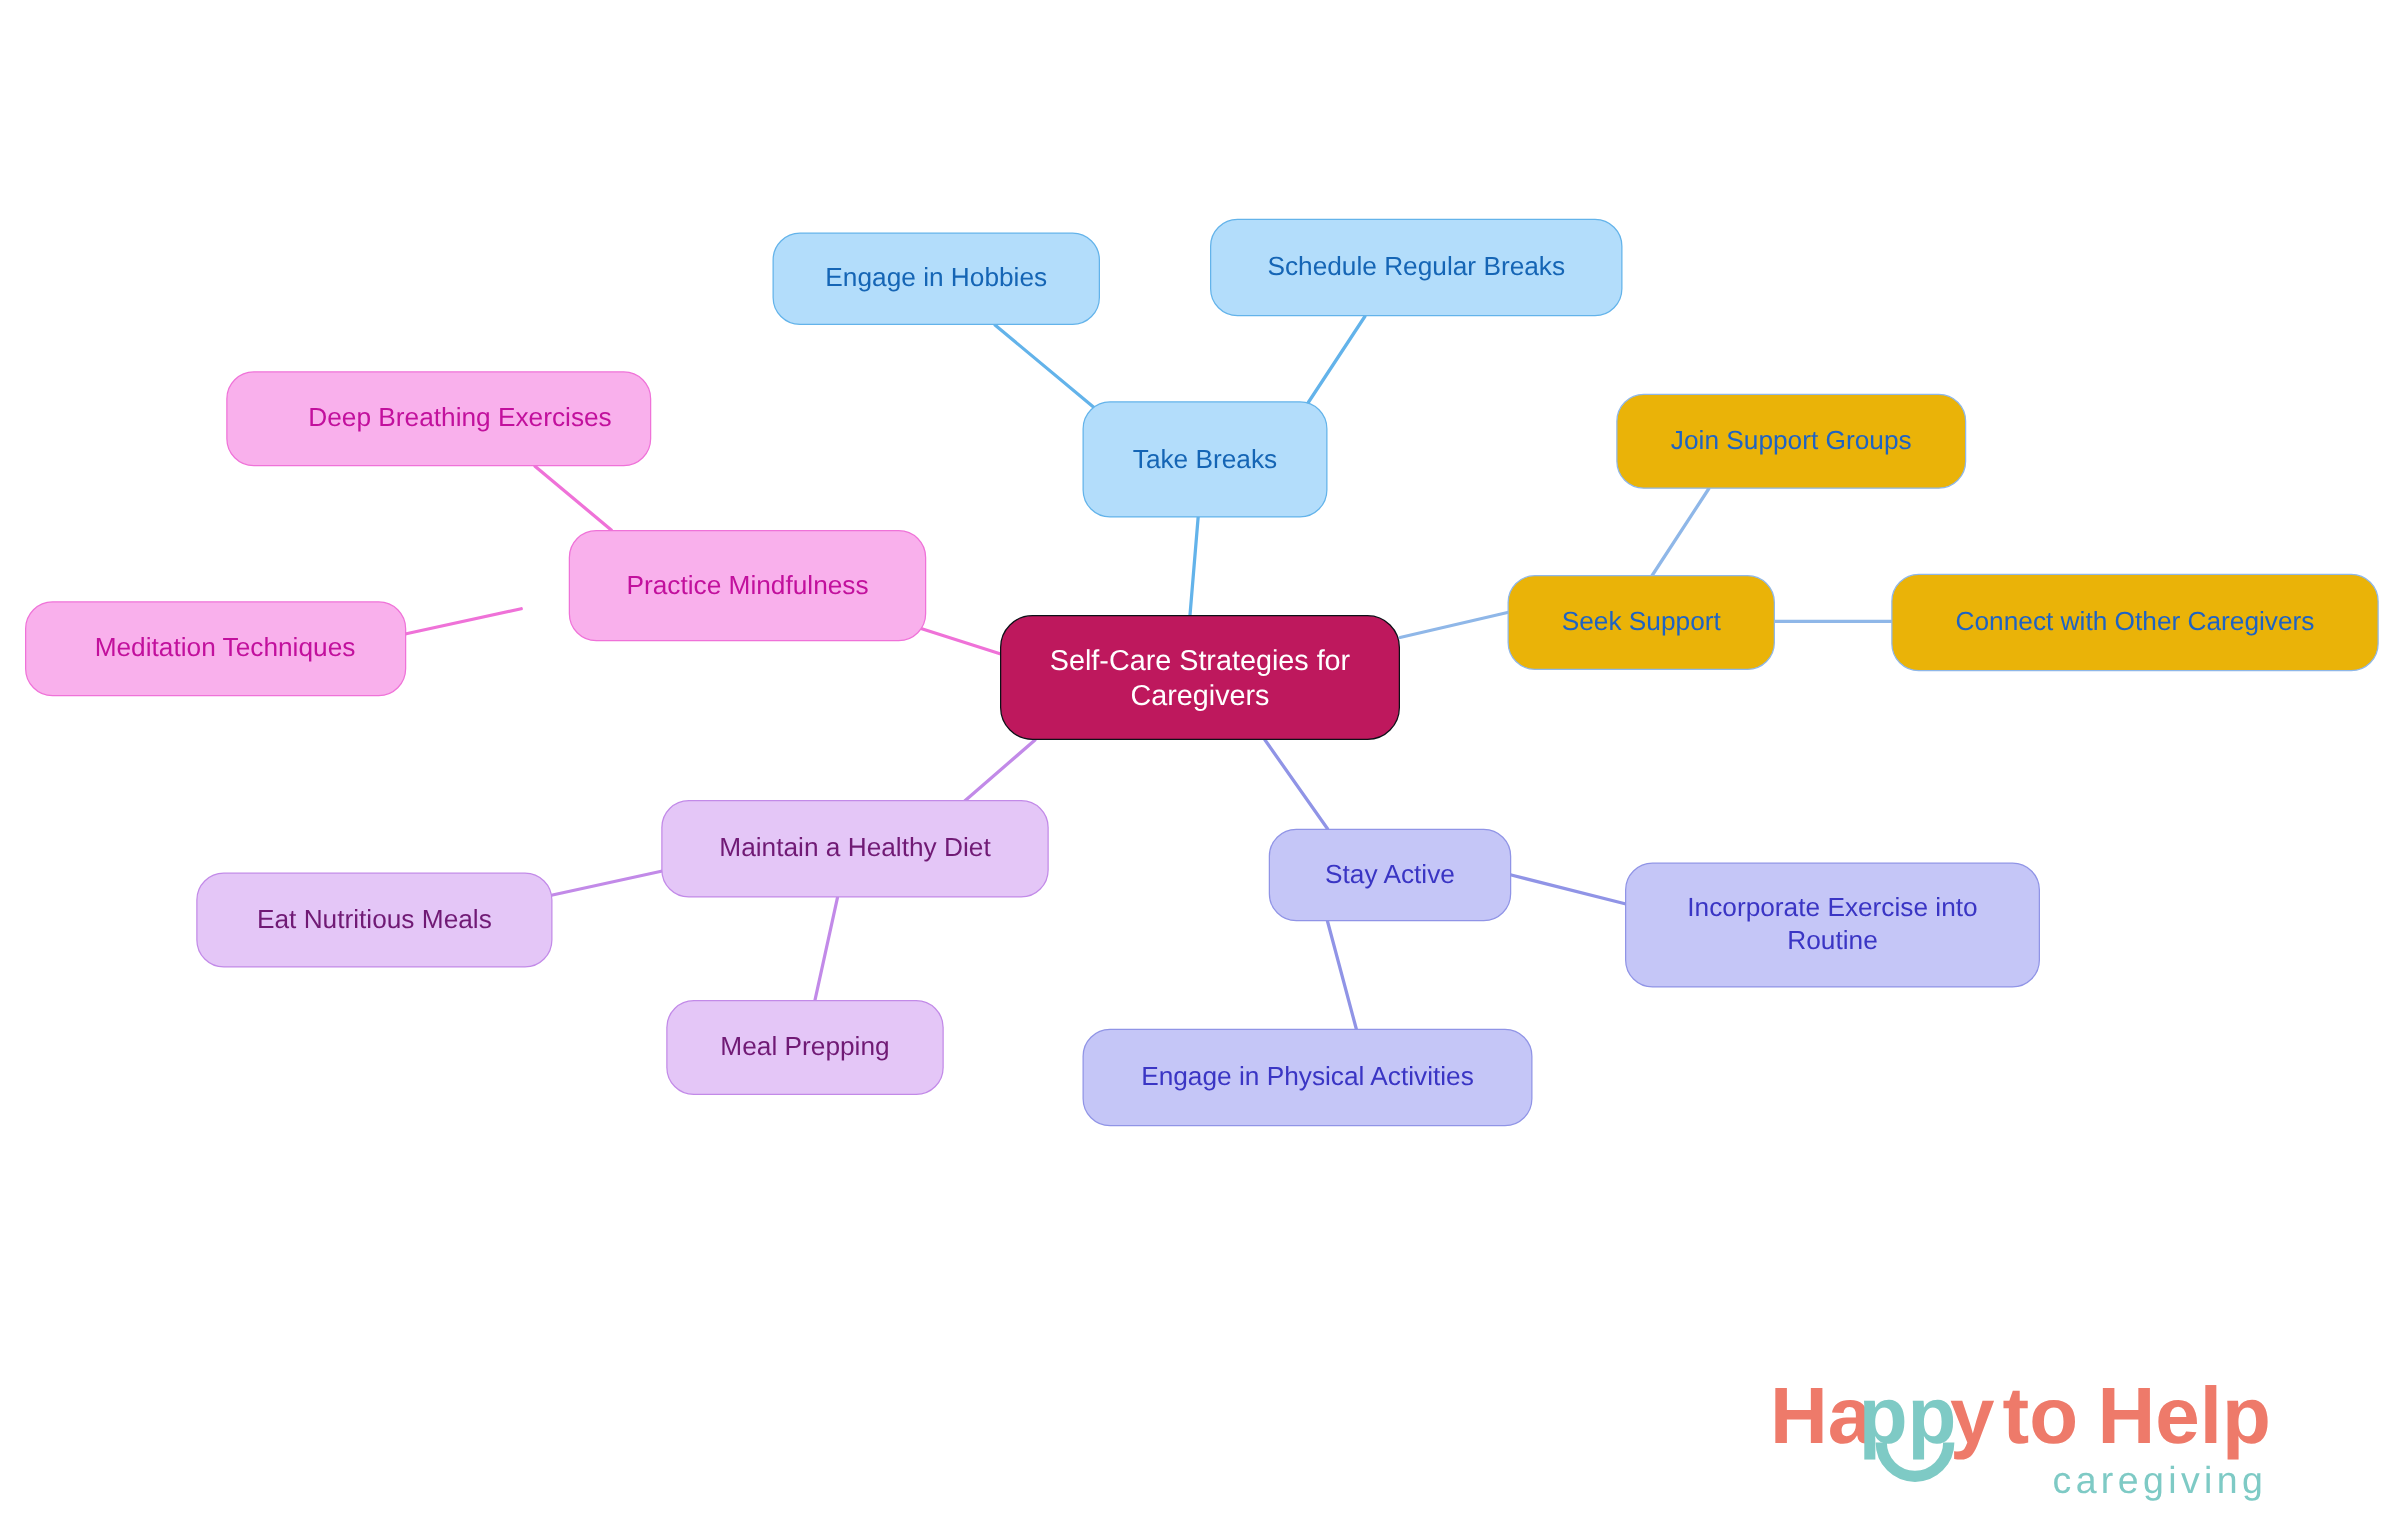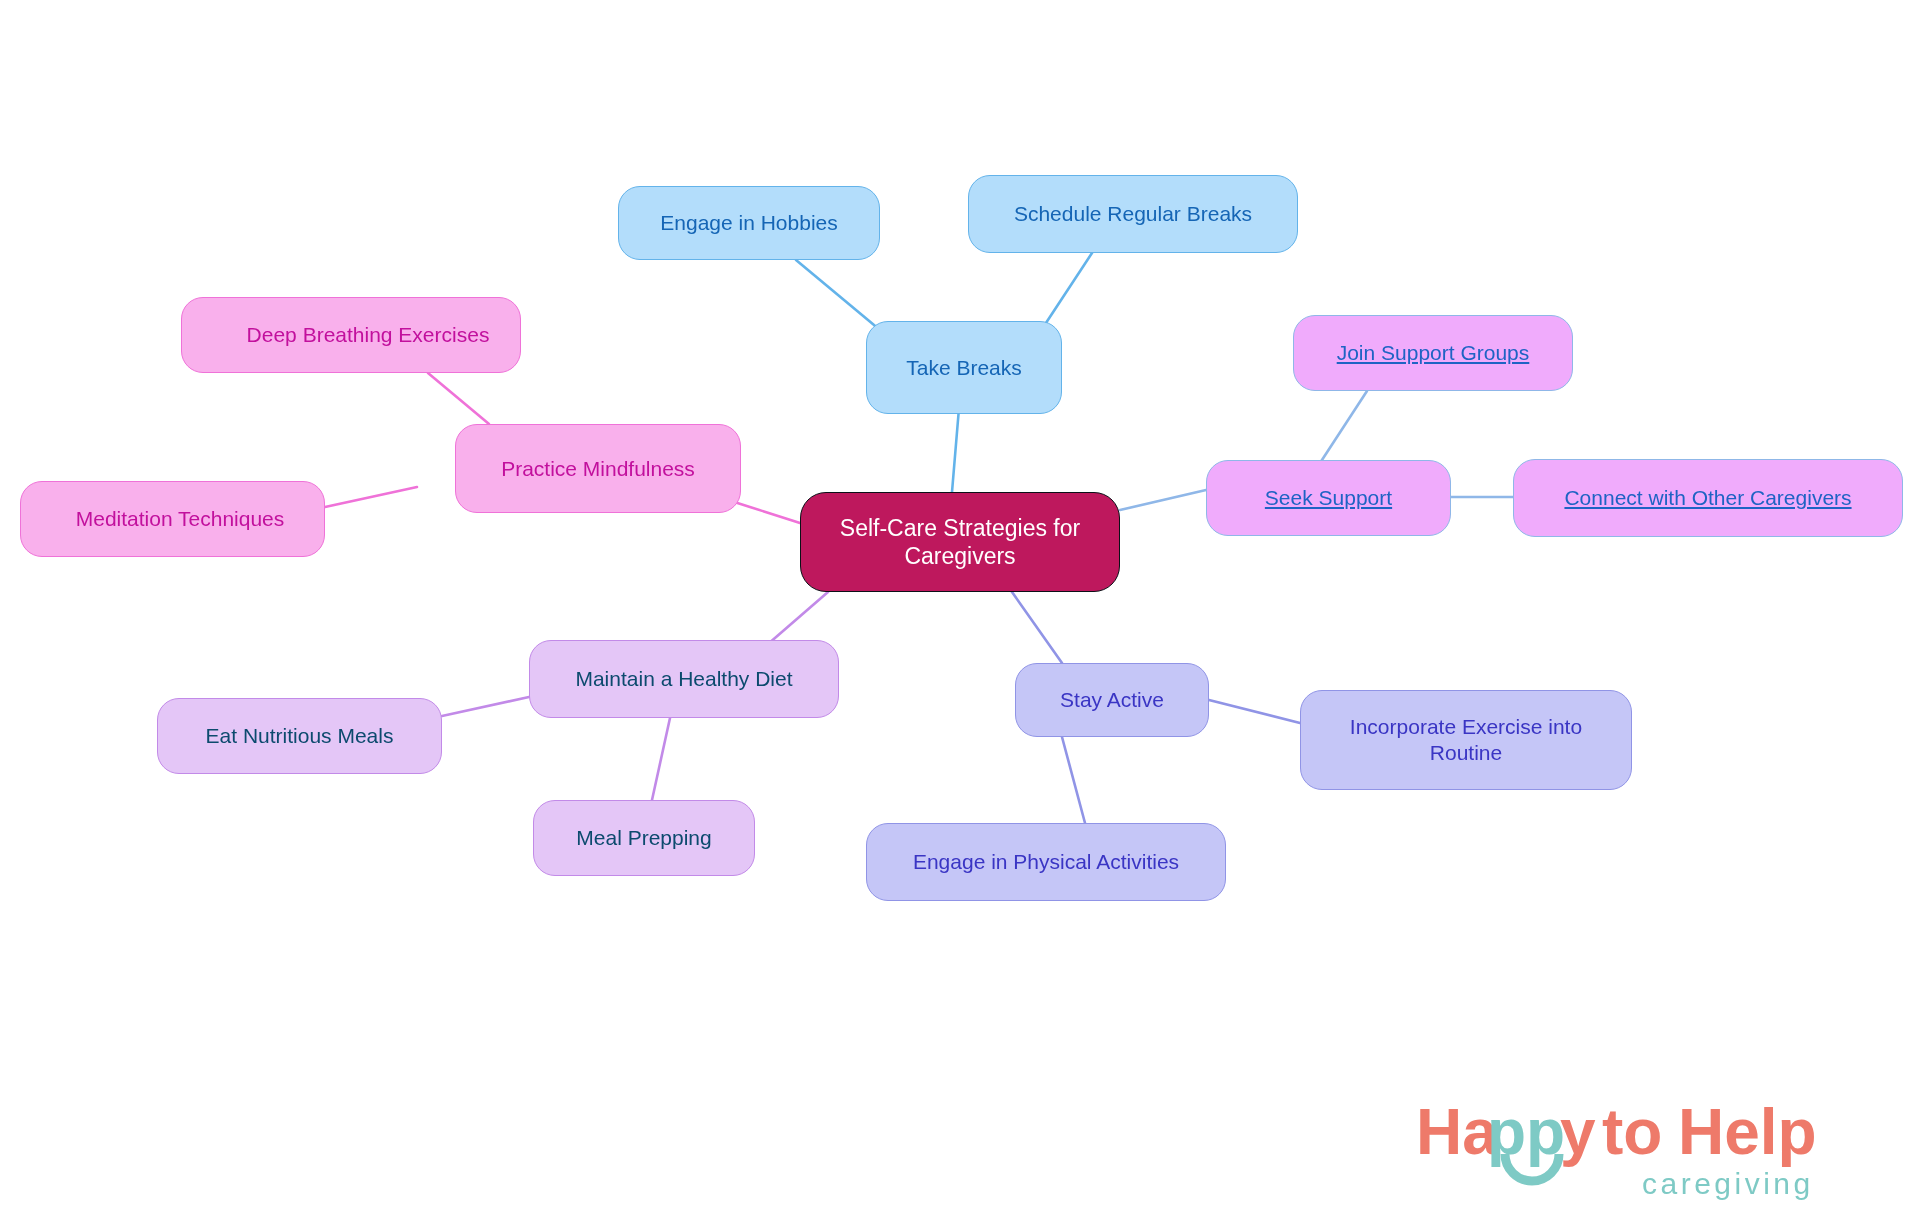--- a/index.html
+++ b/index.html
@@ -54,23 +54,23 @@
   .node-root {
     background: #be185d;
     border-color: #0c1017;
     color: #ffffff;
     font-size: 23px;
     border-radius: 26px;
   }
 
   
   .pal-blue      { background:#b3ddfb; border-color:#63b3ea; color:#1565b5; }
-  .pal-paleblue  { background:#f0abfc; border-color:#8fb7e8; color:#1e63c4;text-decoration:underline; }
+  .pal-paleblue  { background:#eab308; border-color:#8fb7e8; color:#1e63c4; }
   .pal-pink      { background:#f9b0ec; border-color:#ef72d8; color:#c2109d; }
-  .pal-lavender  { background:#e4c6f7; border-color:#c28ae8; color:#0c4a6e; }
+  .pal-lavender  { background:#e4c6f7; border-color:#c28ae8; color:#701a75; }
   .pal-periwinkle{ background:#c5c6f7; border-color:#9094e6; color:#3a35c4; }
 
   
   #logo {
     position: absolute;
     left: 1412px;
     top: 1092px;
     width: 470px;
     height: 118px;
     z-index: 8;
@@ -118,21 +118,21 @@
     </div>
     <div class="node pal-blue" style="left: 866px; top: 321px; width: 196px; height: 93px; font-size: 21px;">
       <span class="node-label">Take Breaks</span>
     </div>
     <div class="node pal-blue" style="left: 618px; top: 186px; width: 262px; height: 74px; font-size: 21px;">
       <span class="node-label">Engage in Hobbies</span>
     </div>
     <div class="node pal-blue" style="left: 968px; top: 175px; width: 330px; height: 78px; font-size: 21px;">
       <span class="node-label">Schedule Regular Breaks</span>
     </div>
-    <div class="node pal-paleblue" style="left: 1206px; top: 460px; width: 245px; height: 76px; font-size: 21px;">
+    <div class="node pal-paleblue" style="left: 1206px; top: 460px; width: 214px; height: 76px; font-size: 21px;">
       <span class="node-label">Seek Support</span>
     </div>
     <div class="node pal-paleblue" style="left: 1293px; top: 315px; width: 280px; height: 76px; font-size: 21px;">
       <span class="node-label">Join Support Groups</span>
     </div>
     <div class="node pal-paleblue" style="left: 1513px; top: 459px; width: 390px; height: 78px; font-size: 21px;">
       <span class="node-label">Connect with Other Caregivers</span>
     </div>
     <div class="node pal-pink" style="left: 431px; top: 424px; width: 286px; height: 89px; font-size: 21px; margin-left: 24px;">
       <span class="node-label">Practice Mindfulness</span>

